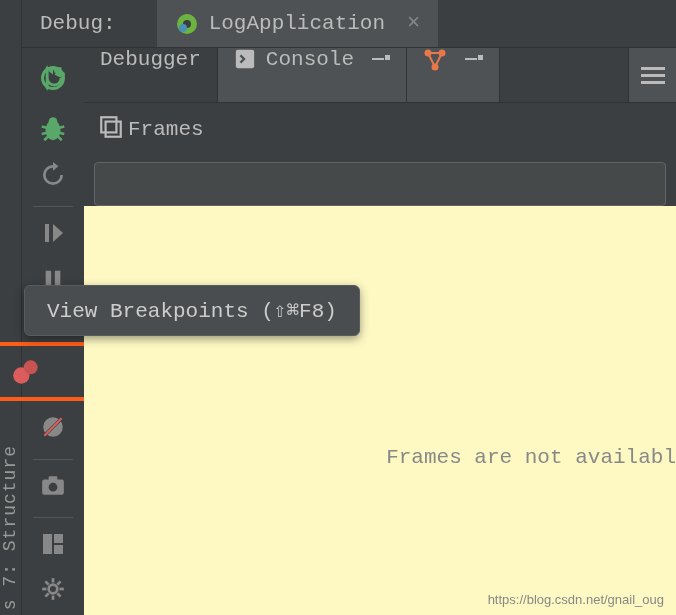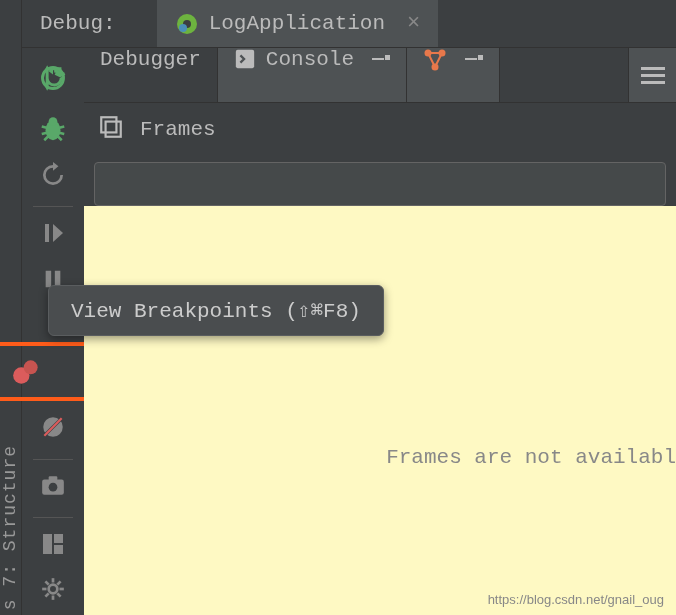--- a/index.html
+++ b/index.html
@@ -155,21 +155,21 @@
       justify-content: center;
       background: #4e5254;
       margin-left: auto;
       border-left: 1px solid #323232;
     }
     .frames-header {
       height: 54px;
       display: flex;
       align-items: center;
       padding-left: 14px;
-      gap: 16px;
+      gap: 4px;
       background: #3c3f41;
       border-top: 1px solid #323232;
     }
     .frames-label {
       font-size: 21px;
       color: #bbbbbb;
     }
     .frames-dropdown {
       margin: 6px 10px 0 10px;
       height: 44px;
@@ -199,21 +199,20 @@
       left: 24px;
       top: 285px;
       background: #4a4d4f;
       border: 1px solid #5a5d5f;
       border-radius: 6px;
       padding: 12px 22px;
       font-size: 21px;
       color: #cccccc;
       z-index: 100;
       box-shadow: 0 3px 10px rgba(0,0,0,0.4);
-      margin-left: 24px;
     }
     .watermark {
       position: absolute;
       right: 12px;
       bottom: 8px;
       font-size: 13px;
       color: #888;
       font-family: Arial, sans-serif;
     }
   </style>

